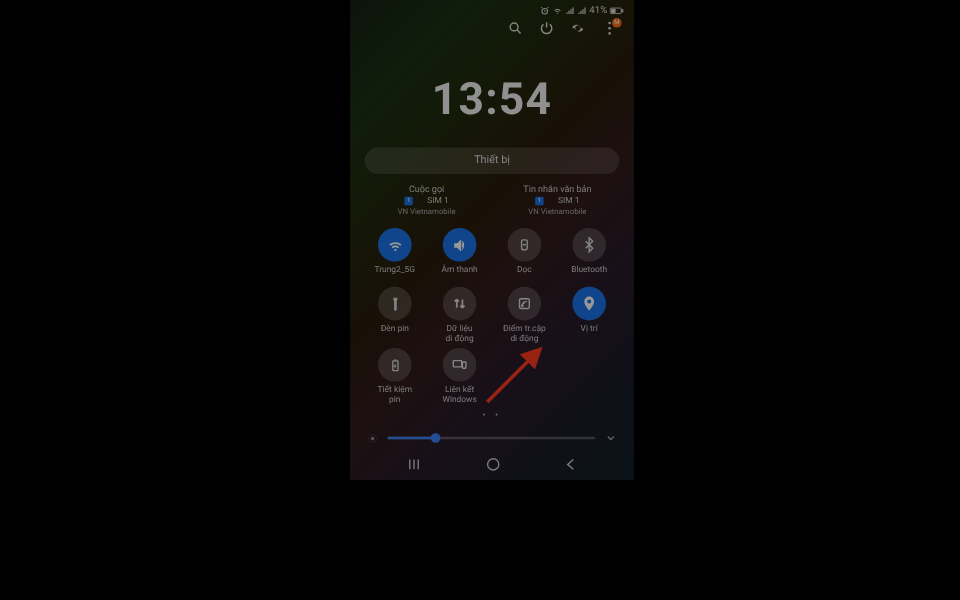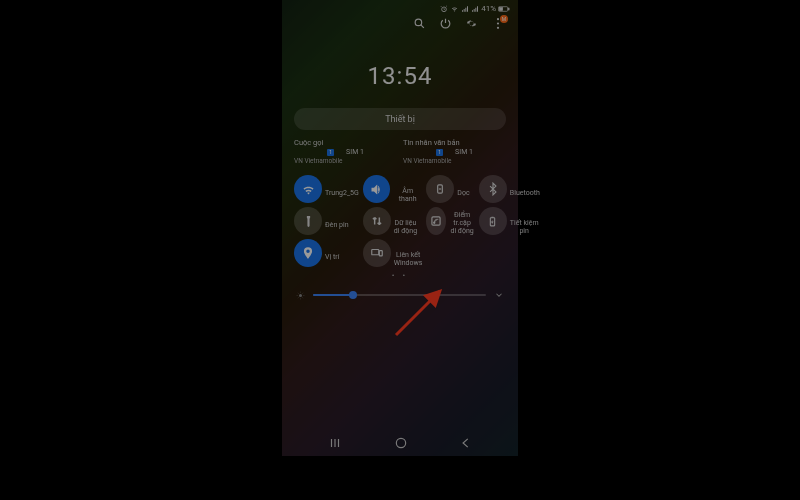--- a/index.html
+++ b/index.html
@@ -1,38 +1,38 @@
 <!DOCTYPE html>
 <html><head>
 <meta charset="utf-8">
 <style>
   html,body{margin:0;padding:0;width:800px;height:500px;background:#000;font-family:-apple-system,Roboto,Arial,sans-serif;overflow:hidden}
-  .phone{position:absolute;left:282px;top:0;width:236px;height:456px;background:linear-gradient(135deg,#2a4a2a 0%,#3a6a2a 15%,#4a5a1a 30%,#5a3a1a 45%,#6a3a3a 55%,#5a3a5a 70%,#3a3a5a 85%,#2a4a5a 100%);filter:brightness(0.6);color:#e8e8e8;font-size:9px;box-sizing:border-box;position:relative}
+  .phone{position:absolute;left:292px;top:0;width:236px;height:400px;background:linear-gradient(135deg,#2a4a2a 0%,#3a6a2a 15%,#4a5a1a 30%,#5a3a1a 45%,#6a3a3a 55%,#5a3a5a 70%,#3a3a5a 85%,#2a4a5a 100%);filter:brightness(0.6);color:#e8e8e8;font-size:9px;box-sizing:border-box;position:relative}
   .phone::before{content:"";position:absolute;inset:0;background:rgba(0,0,0,0.55);pointer-events:none}
   .phone>*{position:relative;z-index:1}
   .status{display:flex;justify-content:flex-end;align-items:center;gap:2px;padding:4px 8px 2px;font-size:8px;color:#ddd}
   .status span{display:inline-flex;align-items:center}
   .topactions{display:flex;justify-content:flex-end;align-items:center;gap:13px;padding:2px 14px 6px}
   .topactions .ic{width:13px;height:13px;display:flex;align-items:center;justify-content:center;color:#ddd}
   .badge-dot{position:relative}
   .badge-dot::after{content:"";position:absolute;top:-2px;right:-4px;width:8px;height:8px;border-radius:50%;background:#ff6b1a}
   .badge-dot::before{content:"M";position:absolute;top:-2px;right:-4px;width:8px;height:8px;border-radius:50%;color:#fff;font-size:5px;line-height:8px;text-align:center;z-index:2}
   .clock{text-align:center;margin-top:26px}
-  .clock .time{font-size:24px;font-weight:400;color:#f0f0f0;letter-spacing:1px}
+  .clock .time{font-size:37px;font-weight:700;color:#f0f0f0;letter-spacing:1px}
   .clock .date{font-size:10px;color:#d8d8d8;margin-top:2px}
   .tabs{display:flex;gap:8px;padding:0 12px;margin-top:18px}
   .tab{flex:1;height:22px;border-radius:11px;background:rgba(255,255,255,0.13);display:flex;align-items:center;justify-content:center;font-size:9px;color:#ddd}
   .sims{display:flex;gap:6px;padding:0 12px;margin-top:8px}
-  .sim{flex:1;}
+  .sim{flex:1;text-align:center}
   .sim .t{font-size:7.5px;color:#ccc}
   .sim .s{font-size:7px;color:#ccc;display:flex;align-items:center;justify-content:center;gap:12px;margin-top:1px}
   .sim .c{font-size:6.5px;color:#aaa;margin-top:1px}
   .sim .chip{width:7px;height:7px;background:#1a73e8;border-radius:1px;display:inline-flex;align-items:center;justify-content:center;font-size:5px;color:#fff}
   .grid{display:grid;grid-template-columns:repeat(4,1fr);gap:4px 4px;padding:6px 12px;margin-top:4px}
-  .tile{display:flex;align-items:flex-end;gap:3px}
+  .tile{display:flex;flex-direction:column;align-items:center;gap:3px}
   .cir{width:28px;height:28px;border-radius:50%;background:rgba(255,255,255,0.18);display:flex;align-items:center;justify-content:center;color:#ddd}
   .cir.on{background:#1a73e8;color:#fff}
   .lbl{font-size:7px;color:#ccc;text-align:center;line-height:1.15;min-height:14px}
   .dots{text-align:center;color:#aaa;font-size:8px;letter-spacing:3px;margin-top:-2px}
   .bright{display:flex;align-items:center;gap:8px;padding:0 14px;margin-top:10px}
   .bright .sun{color:#888;font-size:8px}
   .bright .track{flex:1;height:2px;background:rgba(255,255,255,0.25);position:relative;border-radius:2px}
   .bright .fill{position:absolute;left:0;top:0;height:100%;background:#3b82f6;border-radius:2px;width:23%}
   .bright .thumb{position:absolute;top:50%;transform:translate(-50%,-50%);width:8px;height:8px;border-radius:50%;background:#3b82f6;left:23%}
   .bright .chev{color:#aaa;font-size:9px}
@@ -185,35 +185,35 @@
       <div class="cir">
           <svg width="14" height="14" viewBox="0 0 24 24" fill="none" stroke="currentColor" stroke-width="2">
             <rect x="5" y="5" width="14" height="14" rx="2"></rect>
             <path d="M9 15a4 4 0 014-4M9 12a7 7 0 017-3" stroke-width="1.5"></path>
             <circle cx="9" cy="15" r="1" fill="currentColor"></circle>
           </svg>
         </div>
       <div class="lbl">Điểm tr.cập<br>di động</div>
     </div>
     <div class="tile">
+      <div class="cir on">
+          <svg width="14" height="14" viewBox="0 0 24 24" fill="currentColor">
+            <path d="M12 2a7 7 0 00-7 7c0 5 7 13 7 13s7-8 7-13a7 7 0 00-7-7zm0 10a3 3 0 110-6 3 3 0 010 6z"></path>
+          </svg>
+        </div>
+      <div class="lbl">Vị trí</div>
+    </div>
+    <div class="tile">
       <div class="cir">
           <svg width="13" height="13" viewBox="0 0 24 24" fill="none" stroke="currentColor" stroke-width="2">
             <rect x="8" y="5" width="8" height="15" rx="1"></rect>
             <path d="M10 3h4v2h-4zM12 9v3h2l-3 5v-3h-2l3-5z" fill="currentColor" stroke="none"></path>
           </svg>
         </div>
       <div class="lbl">Tiết kiệm<br>pin</div>
-    </div>
-    <div class="tile">
-      <div class="cir on">
-          <svg width="14" height="14" viewBox="0 0 24 24" fill="currentColor">
-            <path d="M12 2a7 7 0 00-7 7c0 5 7 13 7 13s7-8 7-13a7 7 0 00-7-7zm0 10a3 3 0 110-6 3 3 0 010 6z"></path>
-          </svg>
-        </div>
-      <div class="lbl">Vị trí</div>
     </div>
     <div class="tile">
       <div class="cir">
           <svg width="14" height="14" viewBox="0 0 24 24" fill="none" stroke="currentColor" stroke-width="2">
             <rect x="3" y="6" width="12" height="9" rx="1"></rect>
             <rect x="16" y="8" width="5" height="9" rx="1"></rect>
           </svg>
         </div>
       <div class="lbl">Liên kết<br>Windows</div>
     </div>

